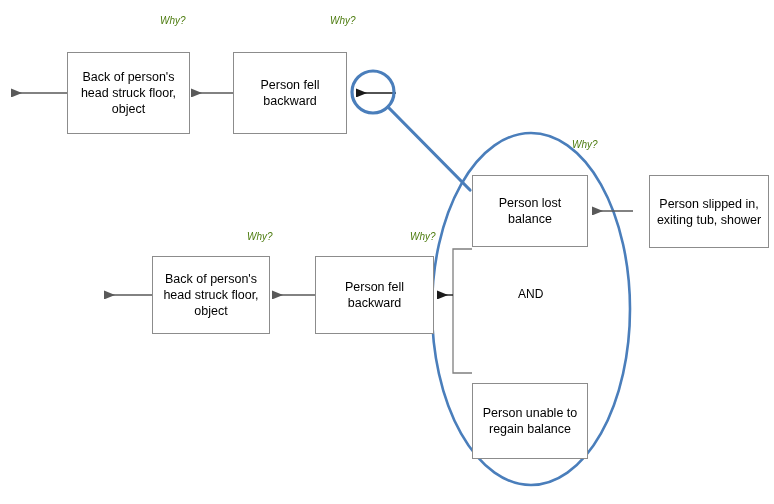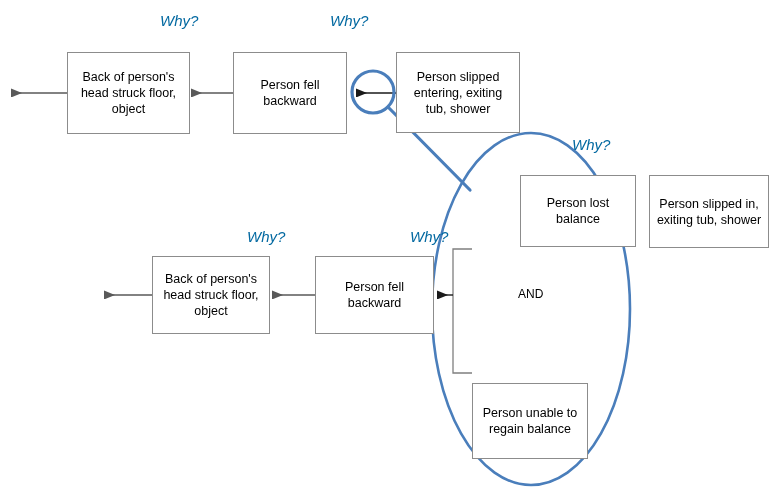--- a/index.html
+++ b/index.html
@@ -39,23 +39,23 @@
     font-family: "Liberation Sans", sans-serif;
     padding: 2px 5px;
     z-index: 3;
   }
   .node-label {
     display: block;
     white-space: pre-line;
   }
   .why-label {
     position: absolute;
-    color: #0369a1;
+    color: #4d7c0f;
     font-style: italic;
-    font-size: 15px;
+    font-size: 10px;
     line-height: 14px;
     font-family: "Liberation Sans", sans-serif;
     z-index: 4;
     white-space: nowrap;
   }
   .gate-label {
     position: absolute;
     color: #000000;
     font-size: 12px;
     line-height: 14px;
@@ -109,38 +109,33 @@
     <span class="node-label">Back of person's
 head struck floor,
 object</span>
   </div>
 
   <div class="node-box" style="left:233px; top:52px; width:114px; height:82px;">
     <span class="node-label">Person fell
 backward</span>
   </div>
 
-  <div class="node-box" style="left:396px; top:52px; width:124px; height:81px;">
-    <span class="node-label">Person slipped
-entering, exiting
-tub, shower</span>
-  </div>
 
   <div class="node-box" style="left:152px; top:256px; width:118px; height:78px;">
     <span class="node-label">Back of person's
 head struck floor,
 object</span>
   </div>
 
   <div class="node-box" style="left:315px; top:256px; width:119px; height:78px;">
     <span class="node-label">Person fell
 backward</span>
   </div>
 
-  <div class="node-box" style="left:472px; top:175px; width:116px; height:72px;margin-left:48px;">
+  <div class="node-box" style="left:472px; top:175px; width:116px; height:72px;">
     <span class="node-label">Person lost
 balance</span>
   </div>
 
   <div class="node-box" style="left:472px; top:335px; width:116px; height:76px;margin-top:48px;">
     <span class="node-label">Person unable to
 regain balance</span>
   </div>
 
   <div class="node-box" style="left:633px; top:175px; width:120px; height:73px;margin-left:16px;">

